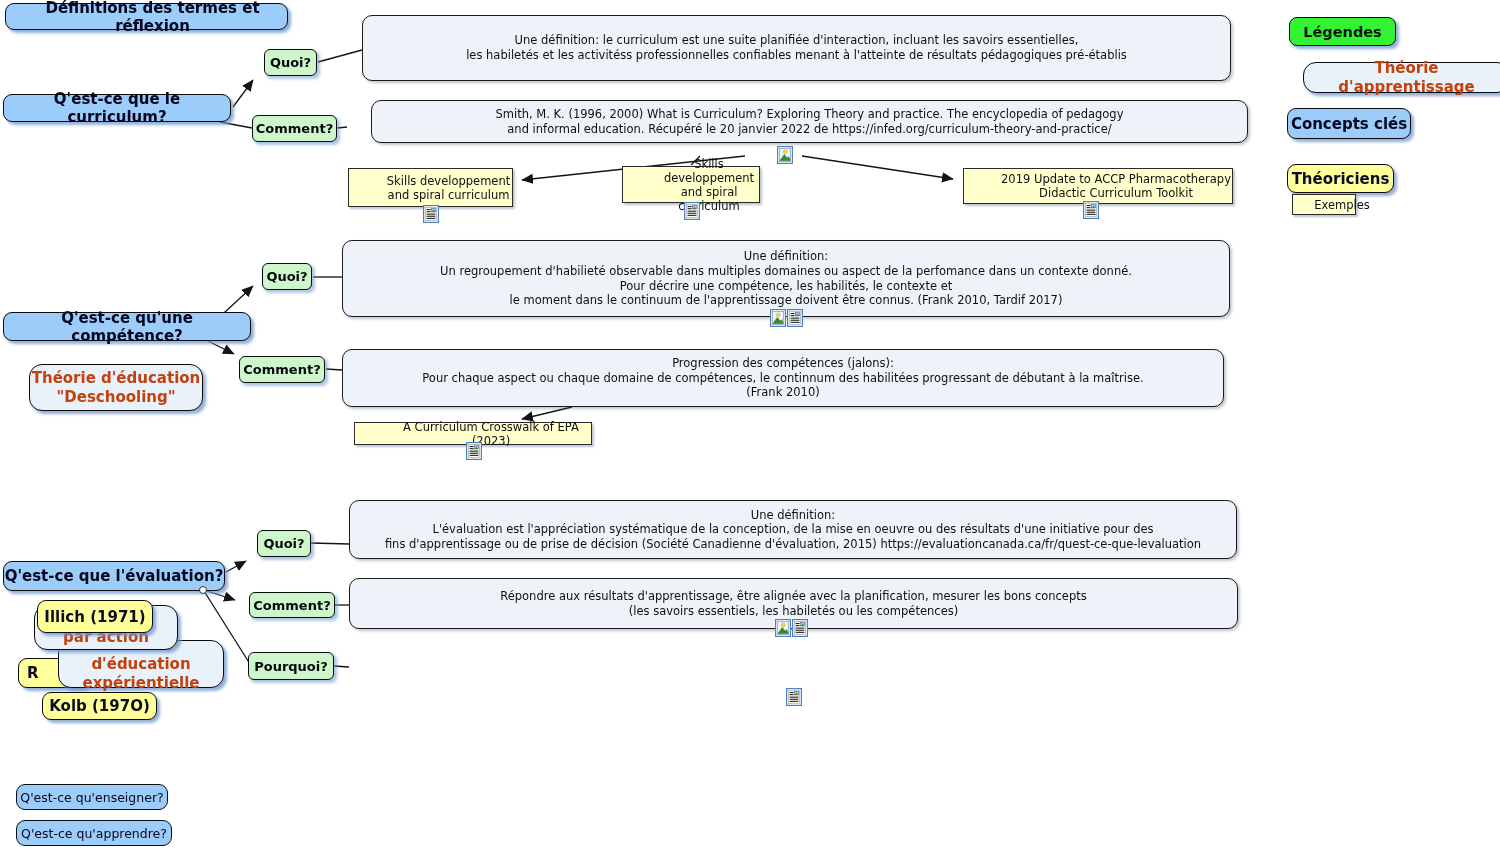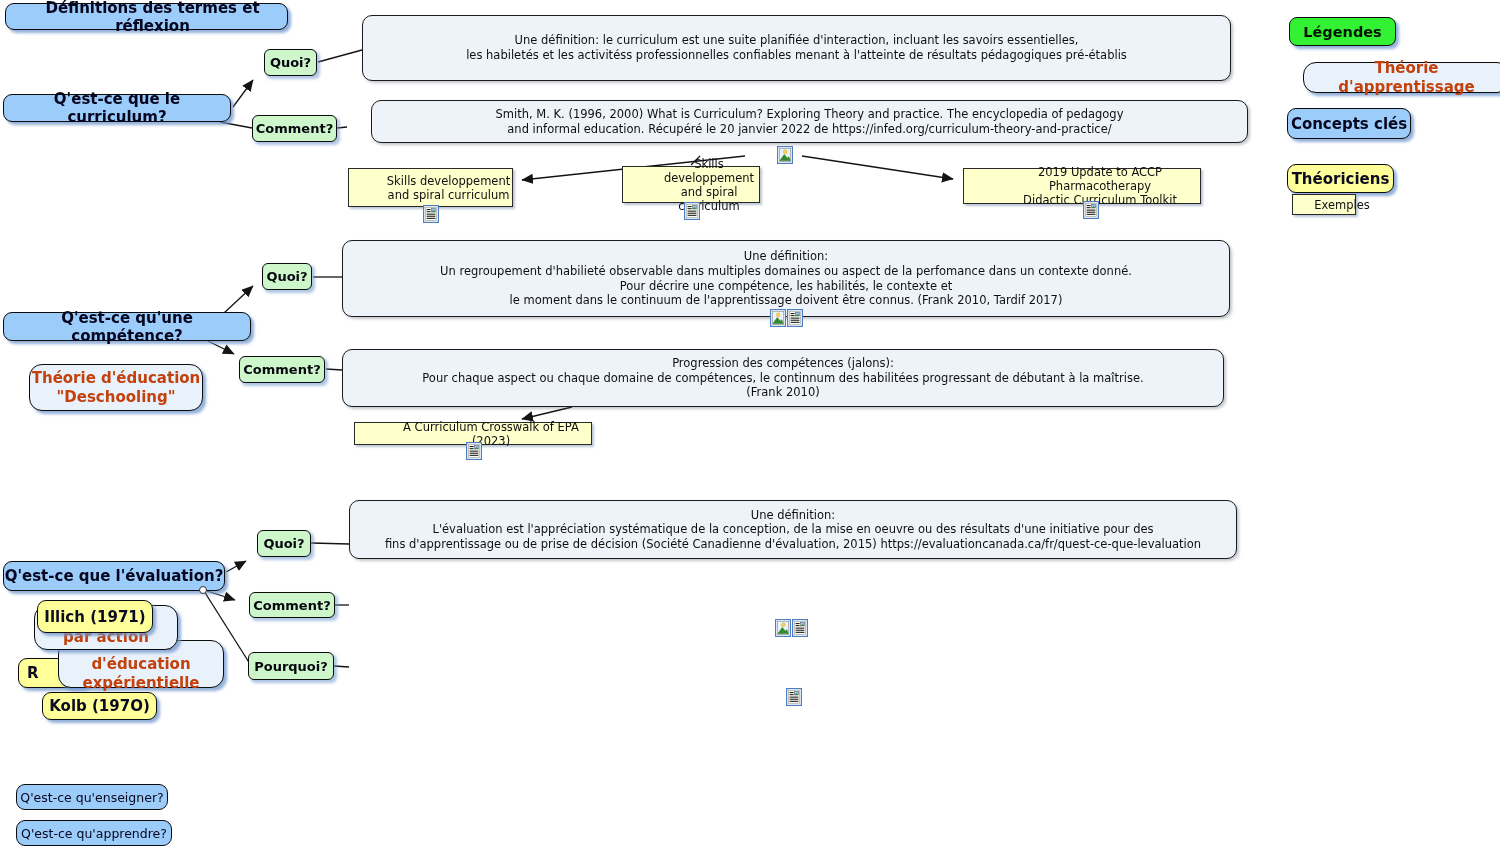--- a/index.html
+++ b/index.html
@@ -91,21 +91,21 @@
   <div class="node oval" style="left:264px;top:49px;width:53px;height:27px;">Quoi?</div>
   <div class="node oval" style="left:252px;top:115px;width:85px;height:27px;">Comment?</div>
   <div class="node bigbox" style="left:362px;top:15px;width:869px;height:66px;">Une définition: le curriculum est une suite planifiée d'interaction, incluant les savoirs essentielles,
 les habiletés et les activitéss professionnelles confiables menant à l'atteinte de résultats pédagogiques pré-établis</div>
   <div class="node bigbox" style="left:347px;top:100px;width:877px;height:43px;margin-left:24px;">Smith, M. K. (1996, 2000) What is Curriculum? Exploring Theory and practice. The encyclopedia of pedagogy
 and informal education.  Récupéré le 20 janvier 2022 de https://infed.org/curriculum-theory-and-practice/</div>
   <div class="node ex" style="left:348px;top:168px;width:165px;height:39px;">Skills developpement
 and spiral curriculum</div>
   <div class="node ex" style="left:622px;top:166px;width:138px;height:37px;">Skills developpement
 and spiral curriculum</div>
-  <div class="node ex" style="left:963px;top:168px;width:238px;height:36px;">2019 Update to ACCP Pharmacotherapy
+  <div class="node ex" style="left:963px;top:168px;width:270px;height:36px;">2019 Update to ACCP Pharmacotherapy
 Didactic Curriculum Toolkit</div>
 
   <div class="node concept" style="left:3px;top:312px;width:248px;height:29px;">Q'est-ce qu'une compétence?</div>
   <div class="node oval" style="left:262px;top:263px;width:50px;height:27px;">Quoi?</div>
   <div class="node oval" style="left:239px;top:356px;width:86px;height:27px;">Comment?</div>
   <div class="node bigbox" style="left:342px;top:240px;width:888px;height:77px;">Une définition:
 Un regroupement d'habilieté observable dans multiples domaines ou aspect de la perfomance dans un contexte donné.
 Pour décrire une compétence, les habilités, le contexte et
 le moment dans le continuum de l'apprentissage doivent être connus. (Frank 2010, Tardif 2017)</div>
   <div class="node bigbox" style="left:342px;top:349px;width:882px;height:58px;">Progression des compétences (jalons):
@@ -115,20 +115,22 @@
   <div class="node theory" style="left:13px;top:364px;width:174px;height:47px;">Théorie d'éducation
 "Deschooling"</div>
 
   <div class="node concept" style="left:3px;top:561px;width:222px;height:30px;">Q'est-ce que l'évaluation?</div>
   <div class="node oval" style="left:257px;top:530px;width:54px;height:27px;">Quoi?</div>
   <div class="node oval" style="left:249px;top:592px;width:86px;height:26px;">Comment?</div>
   <div class="node oval" style="left:248px;top:652px;width:86px;height:28px;">Pourquoi?</div>
   <div class="node bigbox" style="left:349px;top:500px;width:888px;height:59px;">Une définition:
 L'évaluation est l'appréciation systématique de la conception, de la mise en oeuvre ou des résultats d'une initiative pour des
 fins d'apprentissage ou de prise de décision (Société Canadienne d'évaluation, 2015) https://evaluationcanada.ca/fr/quest-ce-que-levaluation</div>
+  <div class="node bigbox" style="left:349px;top:578px;width:889px;height:51px;">Répondre aux résultats d'apprentissage, être alignée avec la planification, mesurer les bons concepts
+(les savoirs essentiels, les habiletés ou les compétences)</div>
   <div class="dot" style="left:199px;top:586px;"></div>
 
   <div class="node theorist" style="left:18px;top:658px;width:72px;height:30px;z-index:2;justify-content:flex-start;padding-left:8px;">R</div>
   <div class="node theory" style="left:42px;top:640px;width:166px;height:48px;z-index:3;">Théorie d'éducation
 expérientielle</div>
   <div class="node theory action-box" style="left:18px;top:605px;width:144px;height:45px;z-index:4;">
     <div class="l1">A</div>
     <div class="l2">par action</div>
   </div>
   <div class="node theorist" style="left:37px;top:600px;width:116px;height:33px;z-index:5;">Illich (1971)</div>

